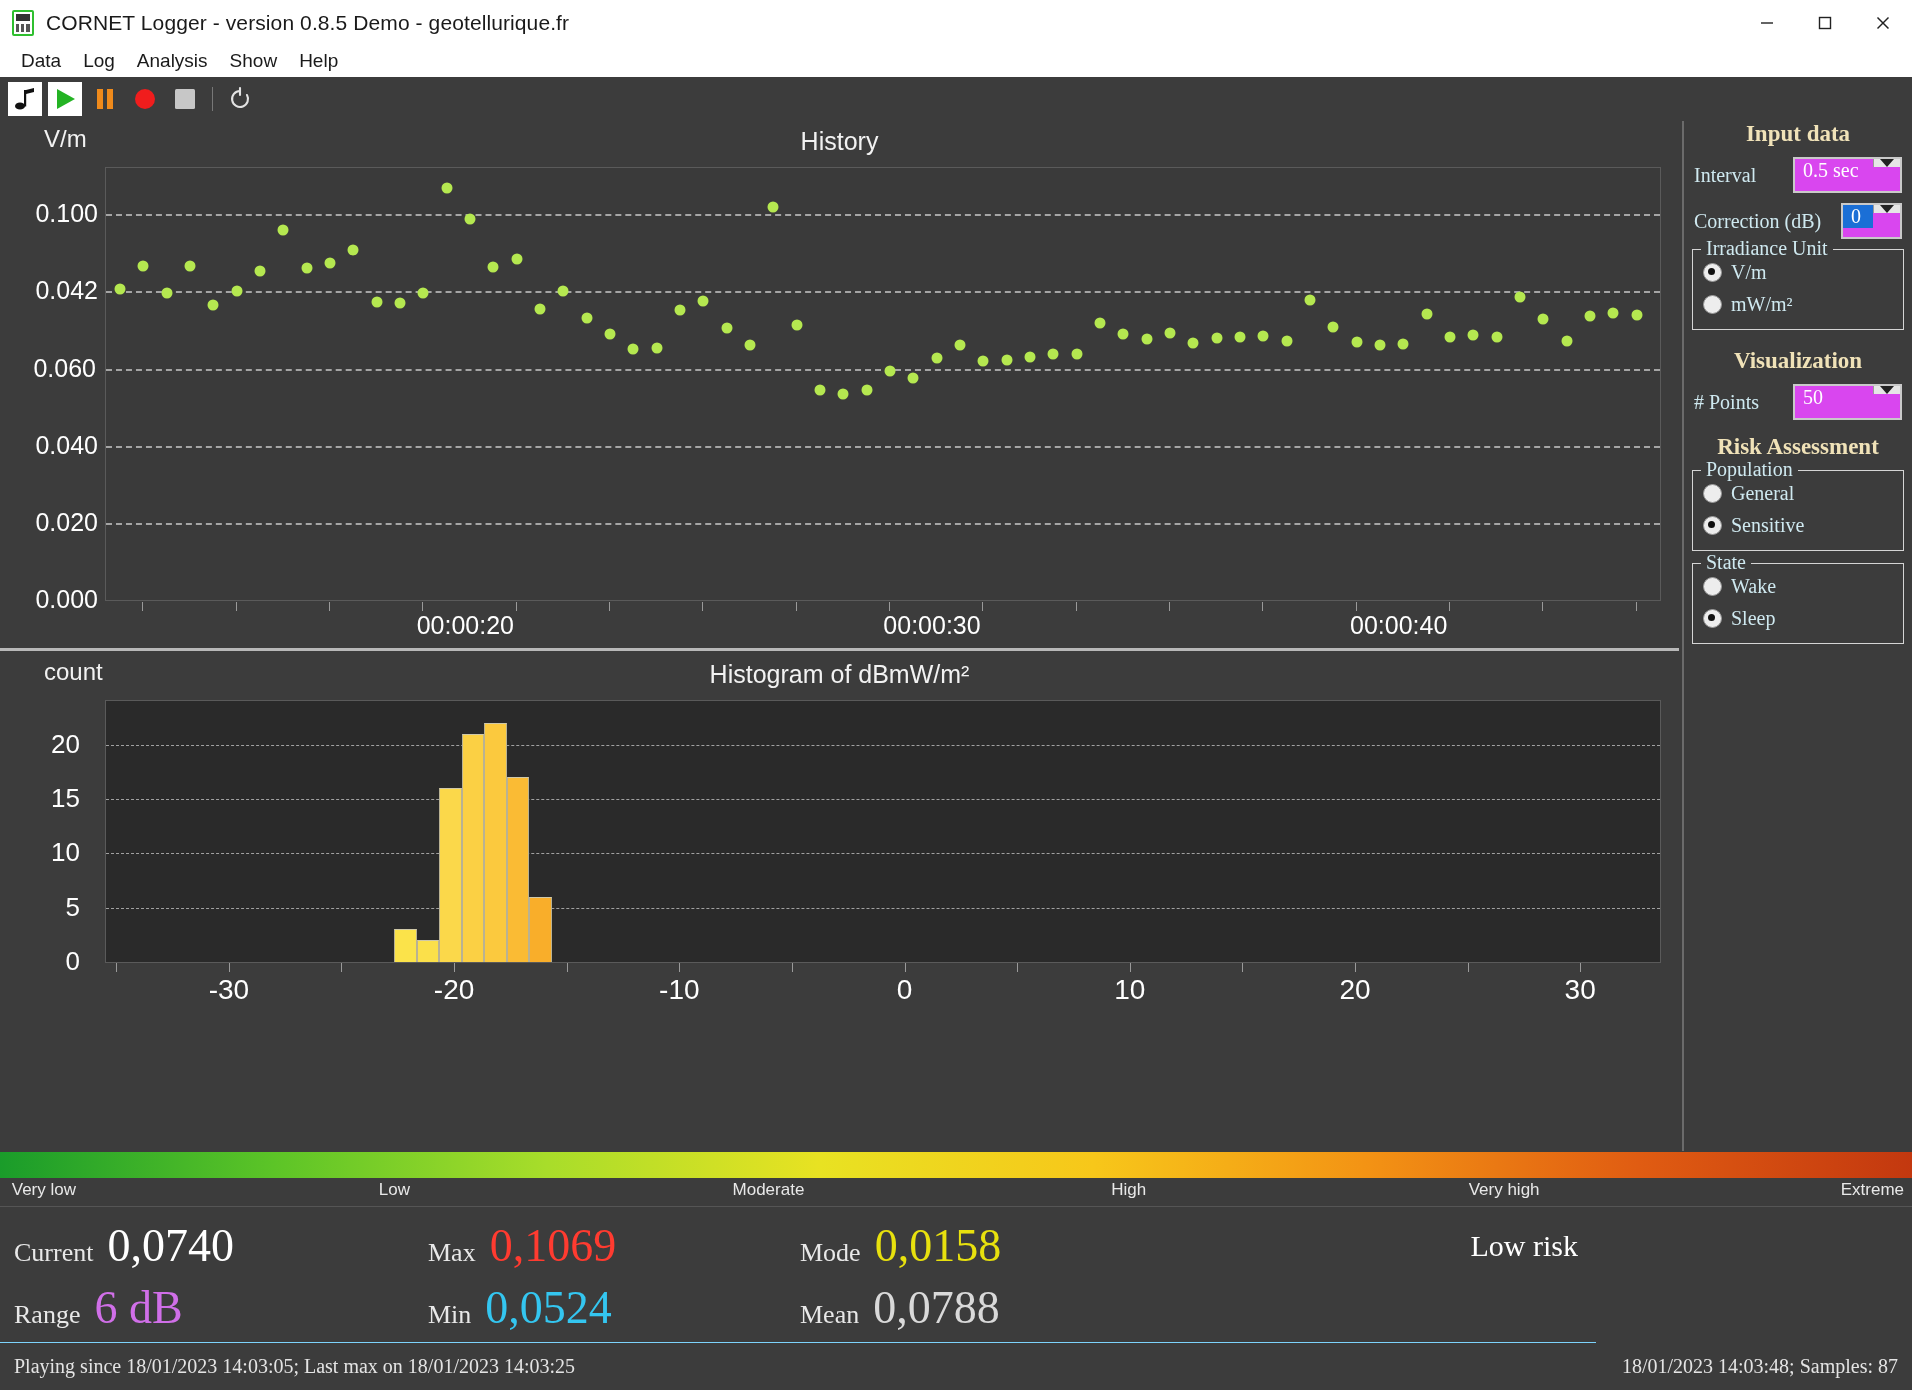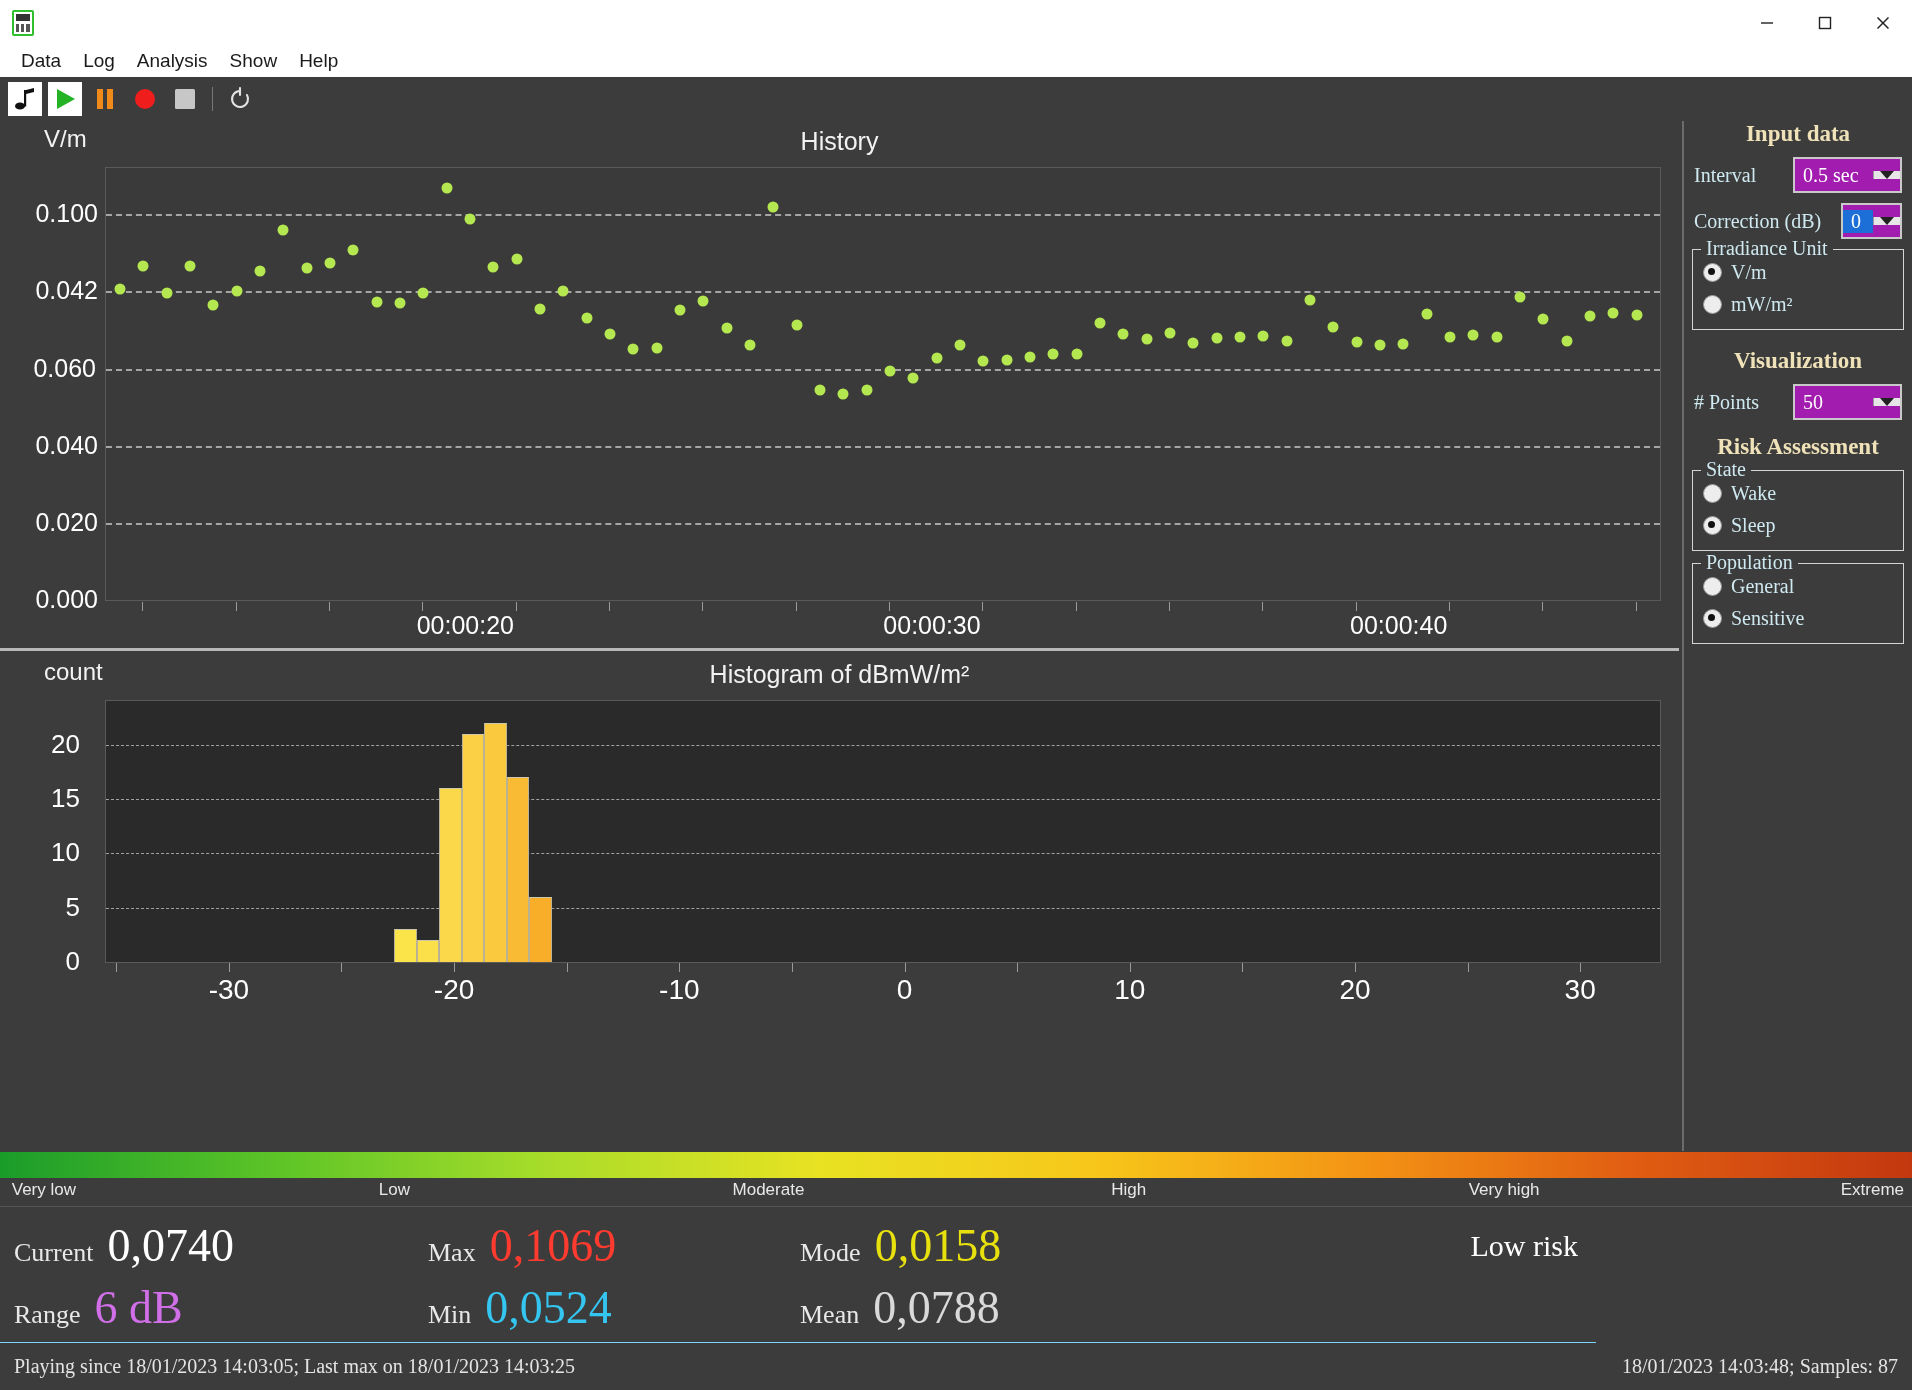--- a/index.html
+++ b/index.html
@@ -173,23 +173,23 @@
   .sb-row {
     display: flex; align-items: center; justify-content: space-between;
     margin: 8px 2px 10px 2px;
   }
   .sb-label {
     color: #cfe9f0; font-size: 20px;
     font-family: "Liberation Serif", serif;
     white-space: nowrap;
   }
   .combo {
-    display: flex; align-items: center;
+    display: flex; align-items: flex-start;
     border: 2px solid #c9c9c9;
-    background: #a21caf;
+    background: #d946ef;
     height: 32px;
   }
   .combo .val {
     color: #ffffff; font-size: 20px;
     padding: 0 8px;
     display: flex; align-items: center;
     min-width: 62px;
     font-family: "Liberation Serif", serif;
   }
   .combo .val.sel { background: #1b6fd6; padding-right: 2px; min-width: 20px;}
@@ -285,20 +285,21 @@
     white-space: nowrap;
   }
 </style>
 </head>
 <body>
 
 <div id="app">
 
   <div class="titlebar">
     <div class="tb-icon"></div>
+    <div class="tb-title">CORNET Logger  - version 0.8.5 Demo - geotellurique.fr</div>
     <div class="tb-buttons">
       <div class="tb-btn">
         <svg width="18" height="18" viewBox="0 0 18 18">
             <line x1="3" y1="9" x2="15" y2="9" stroke="#222" stroke-width="1.4"></line>
           </svg>
       </div>
       <div class="tb-btn">
         <svg width="18" height="18" viewBox="0 0 18 18">
             <rect x="3.5" y="3.5" width="11" height="11" fill="none" stroke="#222" stroke-width="1.4"></rect>
           </svg>
@@ -558,40 +559,40 @@
         <span class="val">50</span>
         <span class="caret-box">
             <span class="caret"></span>
           </span>
       </span>
     </div>
 
     <div class="sb-head" style="margin-top:14px;">Risk Assessment</div>
 
     <div class="fieldset">
+      <span class="legend">Population</span>
+      <div class="radio-row">
+        <span class="radio"></span>
+        <span class="radio-lab">General</span>
+      </div>
+      <div class="radio-row">
+        <span class="radio checked"></span>
+        <span class="radio-lab">Sensitive</span>
+      </div>
+    </div>
+
+    <div class="fieldset">
       <span class="legend">State</span>
       <div class="radio-row">
         <span class="radio"></span>
         <span class="radio-lab">Wake</span>
       </div>
       <div class="radio-row">
         <span class="radio checked"></span>
         <span class="radio-lab">Sleep</span>
-      </div>
-    </div>
-
-    <div class="fieldset">
-      <span class="legend">Population</span>
-      <div class="radio-row">
-        <span class="radio"></span>
-        <span class="radio-lab">General</span>
-      </div>
-      <div class="radio-row">
-        <span class="radio checked"></span>
-        <span class="radio-lab">Sensitive</span>
       </div>
     </div>
   </div>
 
   <div class="gradbar" id="gradbar" style="background: linear-gradient(to right, rgb(26, 156, 42), rgb(92, 196, 39), rgb(168, 221, 42), rgb(232, 226, 34), rgb(247, 199, 26), rgb(243, 147, 20), rgb(224, 92, 18), rgb(195, 56, 15));"></div>
   <div class="gradlabels" id="gradlabels">
       <div class="gl" style="left: 11.736px;">Very low</div>
       <div class="gl" style="left: 378.84px;">Low</div>
       <div class="gl" style="left: 732.56px;">Moderate</div>
       <div class="gl" style="left: 1111.14px;">High</div>

